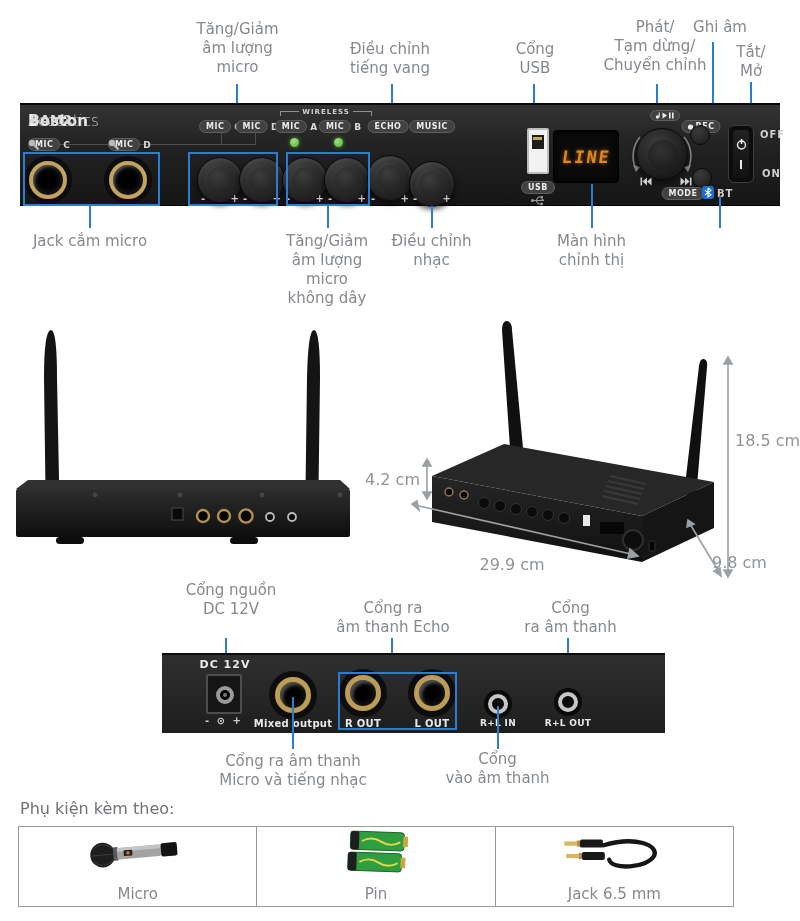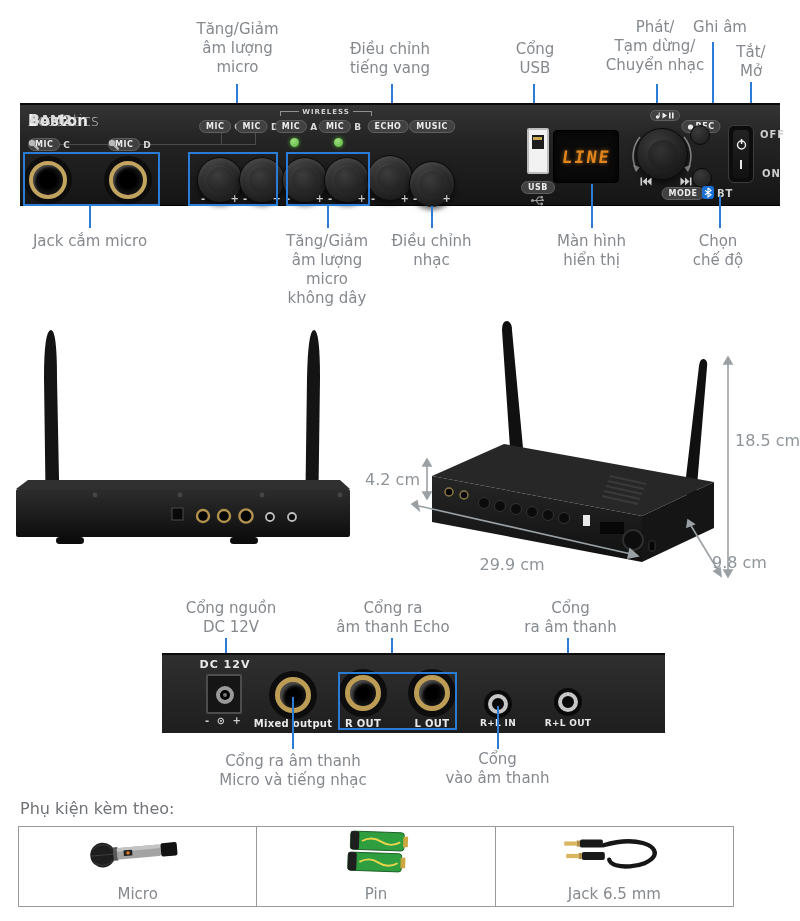--- a/index.html
+++ b/index.html
@@ -101,21 +101,21 @@
 
   <div class="lbl" style="left:175px;top:20px;width:125px">Tăng/Giảm
 âm lượng
 micro</div>
   <div class="lbl" style="left:325px;top:40px;width:130px">Điều chỉnh
 tiếng vang</div>
   <div class="lbl" style="left:495px;top:40px;width:80px">Cổng
 USB</div>
   <div class="lbl" style="left:580px;top:18px;width:150px">Phát/
 Tạm dừng/
-Chuyển nhạc</div>
+Chuyển chỉnh</div>
   <div class="lbl" style="left:675px;top:18px;width:90px">Ghi âm</div>
   <div class="lbl" style="left:712px;top:43px;width:78px">Tắt/
 Mở</div>
 
   <div class="cl" style="left:236px;top:84px;height:72px"></div>
   <div class="cl" style="left:391px;top:84px;height:76px"></div>
   <div class="cl" style="left:533px;top:84px;height:36px"></div>
   <div class="cl" style="left:656px;top:84px;height:26px"></div>
   <div class="cl" style="left:712px;top:42px;height:88px"></div>
   <div class="cl" style="left:750px;top:82px;height:50px"></div>
@@ -317,23 +317,21 @@
   <div class="cl" style="left:719px;top:196px;height:32px"></div>
 
   <div class="lbl" style="left:20px;top:232px;width:140px">Jack cắm micro</div>
   <div class="lbl" style="left:257px;top:232px;width:140px">Tăng/Giảm
 âm lượng
 micro
 không dây</div>
   <div class="lbl" style="left:369px;top:232px;width:125px">Điều chỉnh
 nhạc</div>
   <div class="lbl" style="left:529px;top:232px;width:125px">Màn hình
-hiển thị</div>
-  <div class="lbl" style="left:659px;top:232px;width:118px">Chọn
-chế độ</div>
+chỉnh thị</div>
 
   <svg class="mid" width="800" height="282" viewBox="0 0 800 282">
     <defs>
       <linearGradient id="bodyg" x1="0" y1="0" x2="0" y2="1">
         <stop offset="0" stop-color="#2d2d2d"></stop>
           <stop offset="1" stop-color="#0e0e0e"></stop>
       </linearGradient>
       <linearGradient id="faceg" x1="0" y1="0" x2="0" y2="1">
         <stop offset="0" stop-color="#262626"></stop>
           <stop offset="1" stop-color="#101010"></stop>
@@ -407,21 +405,21 @@
           <path d="M687,209 L688,202 L694,206 Z"></path>
           <path d="M714,253 L721,258 L720,250 Z"></path>
       </g>
       <text class="dim" x="420" y="167" text-anchor="end">4.2 cm</text>
       <text class="dim" x="735" y="128" text-anchor="start">18.5 cm</text>
       <text class="dim" x="512" y="252" text-anchor="middle">29.9 cm</text>
       <text class="dim" x="712" y="250" text-anchor="start">9.8 cm</text>
     </g>
   </svg>
 
-  <div class="lbl" style="left:166px;top:599px;width:130px">Cổng nguồn
+  <div class="lbl" style="left:166px;top:581px;width:130px">Cổng nguồn
 DC 12V</div>
   <div class="lbl" style="left:328px;top:599px;width:130px">Cổng ra
 âm thanh Echo</div>
   <div class="lbl" style="left:503px;top:599px;width:135px">Cổng
 ra âm thanh</div>
 
   <div class="cl" style="left:225px;top:638px;height:47px"></div>
   <div class="cl" style="left:391px;top:638px;height:36px"></div>
   <div class="cl" style="left:567px;top:638px;height:60px"></div>
 

